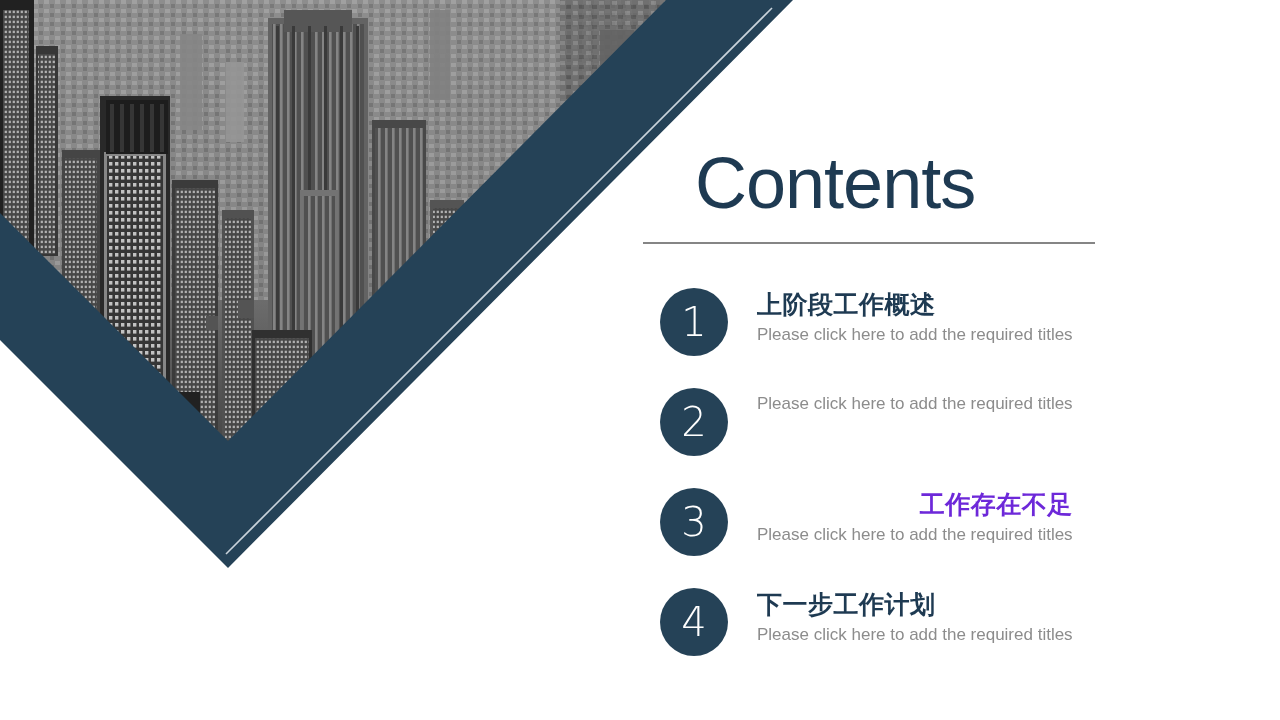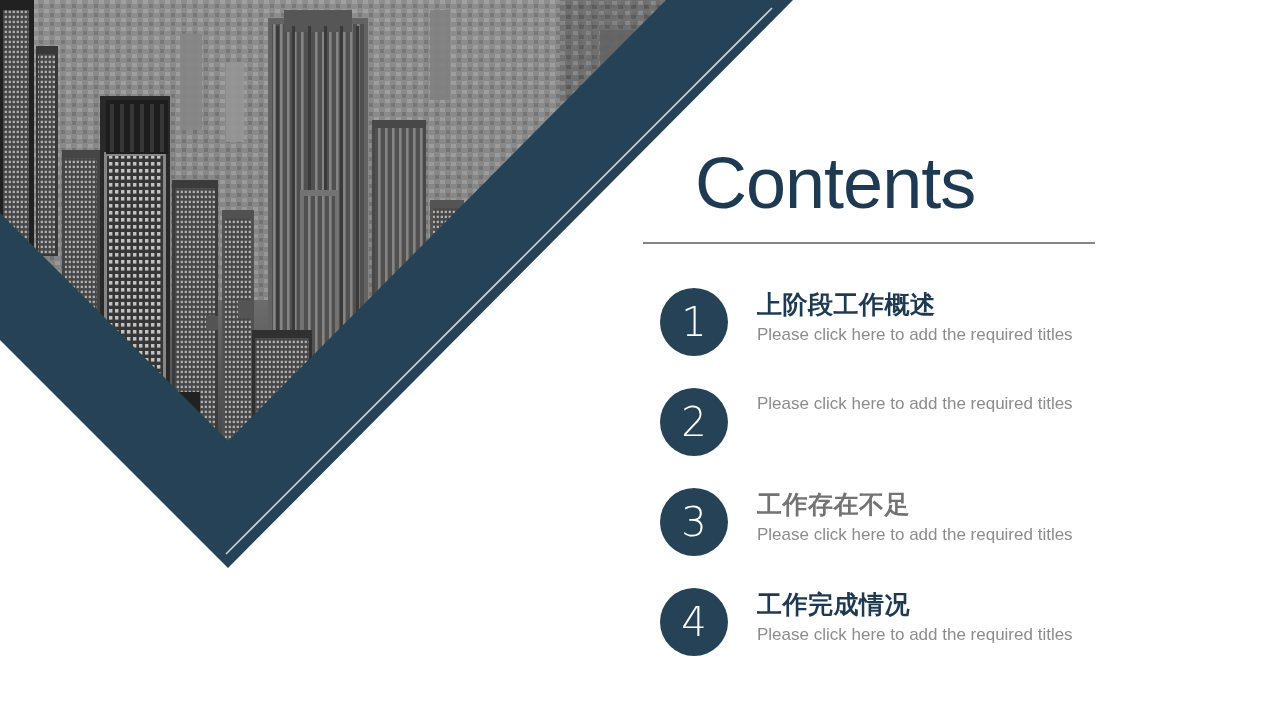--- a/index.html
+++ b/index.html
@@ -363,31 +363,31 @@
         <div class="item-text">
           <div class="item-subtitle">Please click here to add the required titles</div>
         </div>
       </div>
 
       <div class="list-item">
         <div class="item-badge" style="background:#254257;">
           <span>3</span>
         </div>
         <div class="item-text">
-          <div class="item-heading" style="color:#737373;">工作存在不足</div>
+          <div class="item-heading" style="color:#6d28d9;text-align:right;">工作存在不足</div>
           <div class="item-subtitle">Please click here to add the required titles</div>
         </div>
       </div>
 
       <div class="list-item">
         <div class="item-badge" style="background:#254257;">
           <span>4</span>
         </div>
         <div class="item-text">
-          <div class="item-heading" style="color:#1e3a52;">工作完成情况</div>
+          <div class="item-heading" style="color:#1e3a52;">下一步工作计划</div>
           <div class="item-subtitle">Please click here to add the required titles</div>
         </div>
       </div>
 
     </div>
   </div>
 
 
 </div>
 

